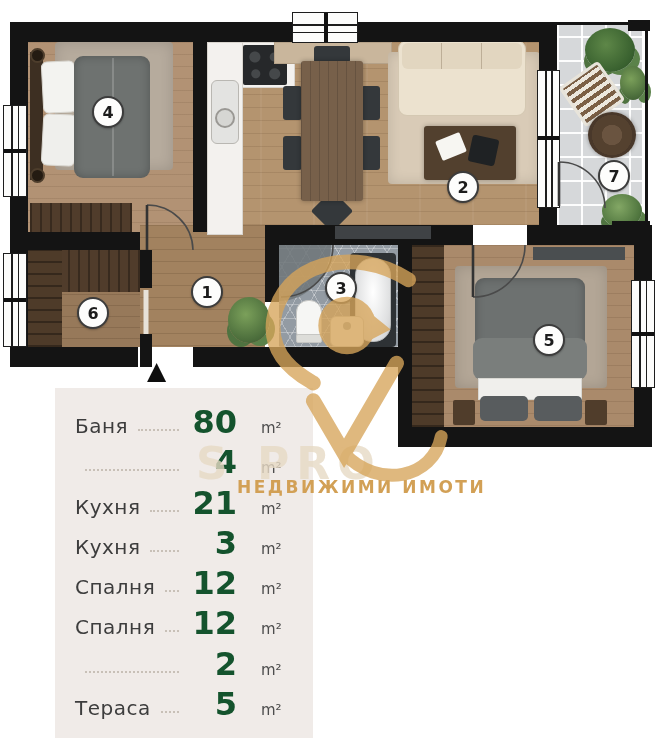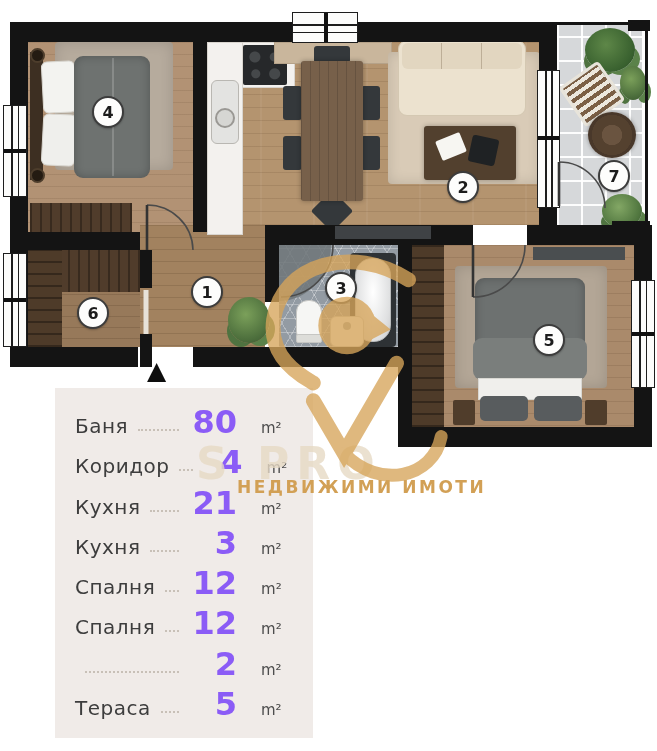--- a/index.html
+++ b/index.html
@@ -49,21 +49,21 @@
   .badge{position:absolute;width:28px;height:28px;border-radius:50%;background:#fdfdfc;
     border:2px solid #3c3c3c;display:flex;align-items:center;justify-content:center;
     font-size:16px;font-weight:700;color:#1c1c1c;z-index:50;box-shadow:0 1px 2px rgba(0,0,0,.25);}
   
   #legend{position:absolute;left:55px;top:388px;width:258px;height:350px;background:#f0ebe8;
     z-index:60;display:flex;flex-direction:column;justify-content:space-between;
     padding:18px 22px 18px 20px;box-sizing:border-box;}
   .lrow{display:flex;align-items:baseline;}
   .llabel{font-size:20px;color:#3d3d3d;letter-spacing:.5px;white-space:nowrap;}
   .lleader{flex:1;border-bottom:2px dotted #c8c0b7;margin:0 10px;align-self:flex-end;margin-bottom:7px;min-width:14px;}
-  .lvalue{font-size:32px;font-weight:700;color:#8b5cf6;width:48px;text-align:right;line-height:1;}
+  .lvalue{font-size:32px;font-weight:700;color:#14532d;width:48px;text-align:right;line-height:1;}
   .lunit{font-size:15px;color:#4d4d4d;margin-left:24px;width:30px;}
   
   #ghostbrand{position:absolute;left:196px;top:438px;z-index:65;font-size:44px;font-weight:700;
     letter-spacing:7px;color:#e7dac5;opacity:.8;pointer-events:none;}
   #tagline{position:absolute;left:237px;top:477px;z-index:66;font-size:17px;font-weight:600;
     letter-spacing:2.5px;color:#d2a055;pointer-events:none;white-space:nowrap;}
   #entr{position:absolute;left:147px;top:358px;font-size:25px;color:#0e0e0e;z-index:50;line-height:1;}
   svg.overlay{position:absolute;left:0;top:0;z-index:45;pointer-events:none;}
   #wmlogo{position:absolute;left:232px;top:242px;width:238px;height:268px;opacity:.78;z-index:67;pointer-events:none;}
 </style>
@@ -237,21 +237,20 @@
   <div id="entr"><span>▲</span></div>
 
   <div id="legend">
     <div class="lrow">
       <span class="llabel">Баня</span>
         <span class="lleader"></span>
         <span class="lvalue">80</span>
         <span class="lunit">m²</span>
     </div>
     <div class="lrow">
-      <span class="llabel">Коридор</span>
         <span class="lleader"></span>
         <span class="lvalue">4</span>
         <span class="lunit">m²</span>
     </div>
     <div class="lrow">
       <span class="llabel">Кухня</span>
         <span class="lleader"></span>
         <span class="lvalue">21</span>
         <span class="lunit">m²</span>
     </div>

